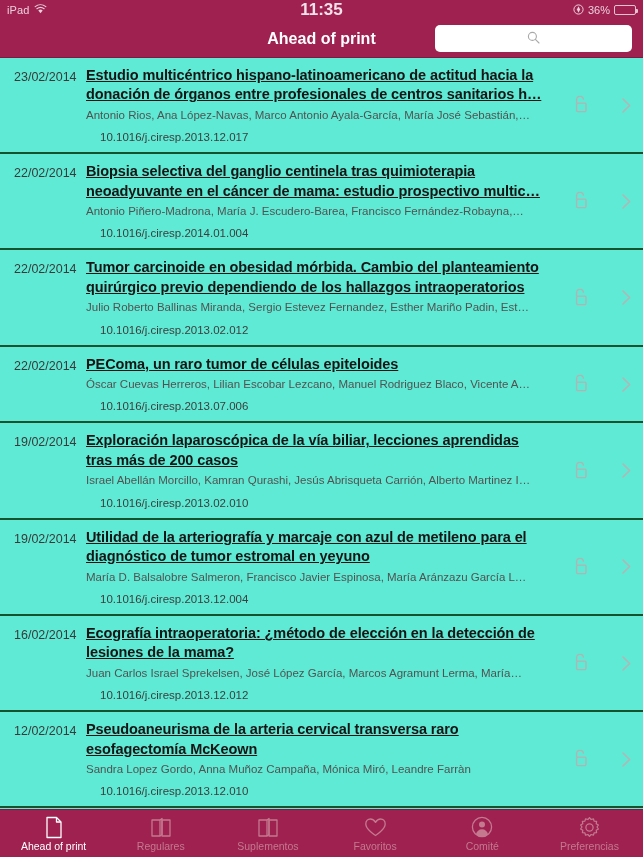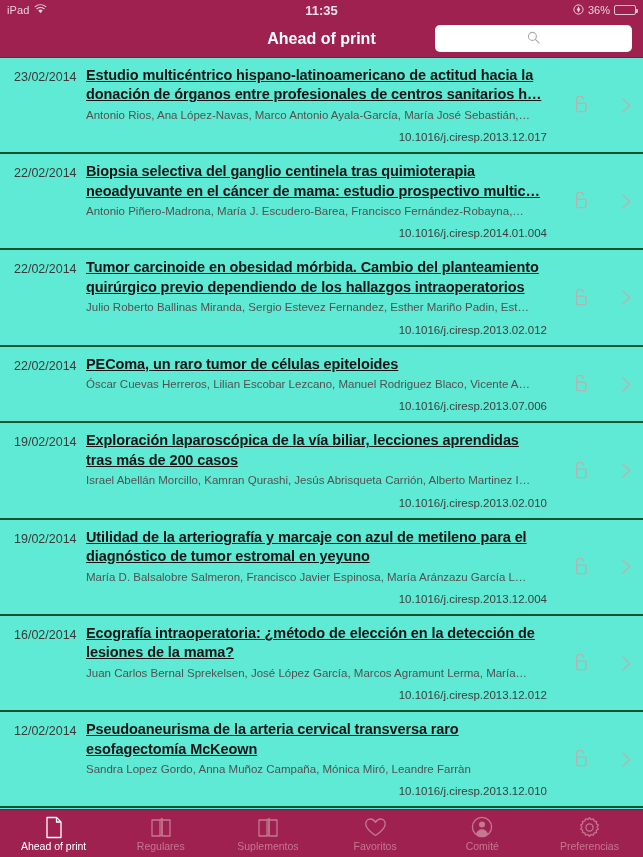--- a/index.html
+++ b/index.html
@@ -34,21 +34,21 @@
     box-sizing: border-box;
     position: relative;
   }
   .sb-left { display: flex; align-items: center; gap: 5px; }
   .sb-device { font-size: 11px; letter-spacing: 0.1px; color: #eccfdb; }
   .wifi-icon { display: block; }
   .sb-center {
     position: absolute;
     left: 0; right: 0;
     text-align: center;
-    font-size: 13px;
+    font-size: 17px;
     font-weight: bold;
     color: #f5e2ea;
     pointer-events: none;
   }
   .sb-right {
     margin-left: auto;
     display: flex;
     align-items: center;
     gap: 4px;
     font-size: 11px;
@@ -183,21 +183,20 @@
     line-height: 1.25;
     margin: 0 0 9px 0;
     white-space: nowrap;
     overflow: hidden;
     text-overflow: ellipsis;
   }
   .row .doi {
     font-size: 11.5px;
     color: #3d3d3d;
     margin: 0 0 9px 14px;
-    text-align: right;
   }
   .row .lock {
     width: 56px;
     min-width: 56px;
     display: flex;
     align-items: center;
     justify-content: center;
     align-self: stretch;
     padding-bottom: 8px;
   }
@@ -413,21 +412,21 @@
         <svg width="11" height="17" viewBox="0 0 11 17">
             <polyline points="2,2 8.6,8.5 2,15" fill="none" stroke="#b5b5b5" stroke-width="1.6" stroke-linecap="round" stroke-linejoin="round"></polyline>
           </svg>
       </div>
     </div>
 
     <div class="row">
       <div class="date">16/02/2014</div>
       <div class="body">
         <p class="title">Ecografía intraoperatoria: ¿método de elección en la detección de lesiones de la mama?</p>
-        <p class="authors">Juan Carlos Bernal Sprekelsen, José López García, Marcos Agramunt Lerma, María…</p>
+        <p class="authors">Juan Carlos Israel Sprekelsen, José López García, Marcos Agramunt Lerma, María…</p>
         <p class="doi">10.1016/j.ciresp.2013.12.012</p>
       </div>
       <div class="lock">
         <svg width="18" height="22" viewBox="0 0 18 22">
           <path d="M4.6 9.2 V5.8 a3.4 3.4 0 0 1 6.8 0" fill="none" stroke="#b3b3b3" stroke-width="1.3"></path>
           <rect x="4.6" y="9.2" width="9.4" height="8.4" rx="1" fill="none" stroke="#b3b3b3" stroke-width="1.3"></rect>
         </svg>
       </div>
       <div class="chev">
         <svg width="11" height="17" viewBox="0 0 11 17">

